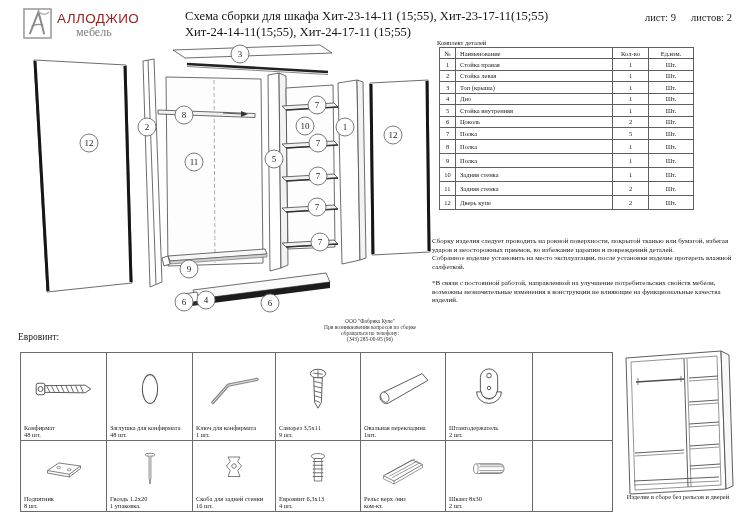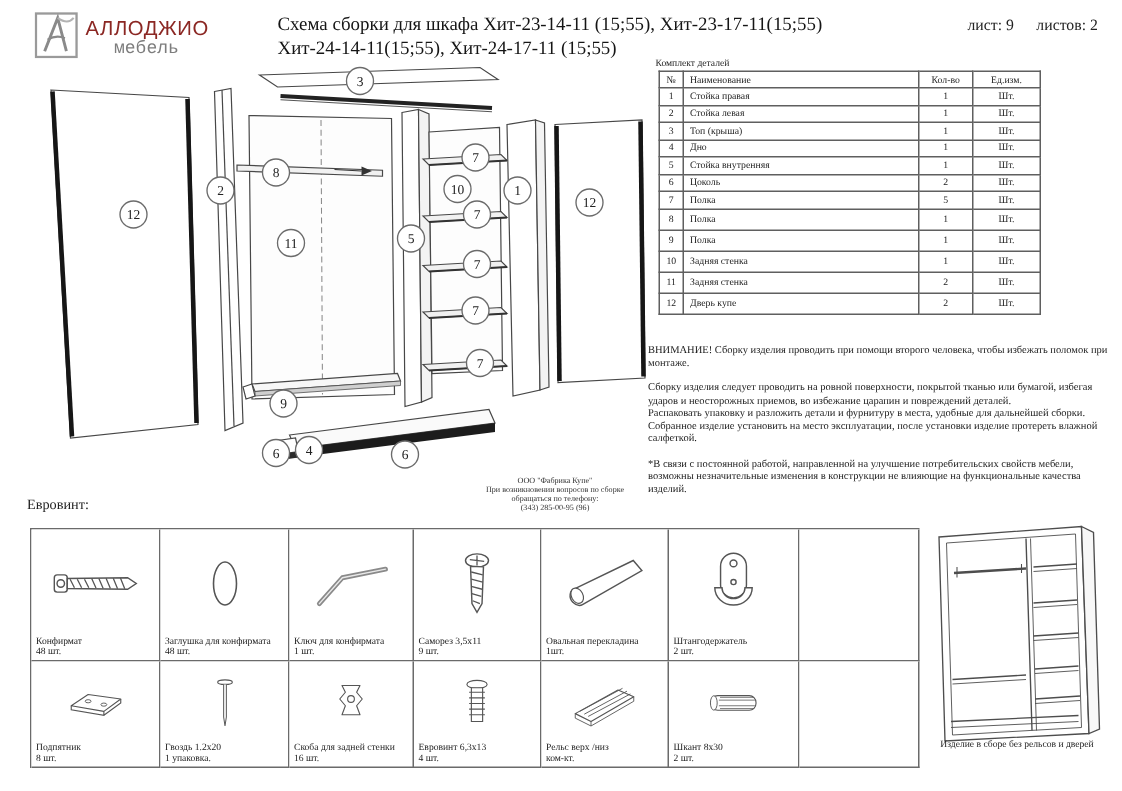--- a/index.html
+++ b/index.html
@@ -4,21 +4,21 @@
 <style>
   html,body{margin:0;padding:0}
   body{
     width:748px;height:527px;position:relative;background:#fff;
     font-family:"Liberation Serif",serif;color:#1d1d1d;overflow:hidden;
   }
   
   .logo-mark{position:absolute;left:23px;top:8px;width:29px;height:31px}
   .logo-name{position:absolute;left:57px;top:11px;font-family:"Liberation Sans",sans-serif;
     font-weight:normal;font-size:13.5px;color:#8b2723;letter-spacing:.4px}
-  .logo-sub{position:absolute;left:76px;top:25px;font-family:Liberation Mono, monospace;
+  .logo-sub{position:absolute;left:76px;top:25px;font-family:Liberation Serif, serif;
     font-size:12px;color:#7d7d7d}
   .doc-title{position:absolute;left:185px;top:9px;width:380px;font-size:12.6px;line-height:15.5px;color:#151515}
   .sheet-info{position:absolute;left:645px;top:12px;font-size:10.5px;display:flex;gap:15px;color:#222}
   
   .exploded{position:absolute;left:15px;top:44px}
   #callout-layer text{font-size:9px;font-family:"Liberation Serif",serif;fill:#222}
   .company-note{position:absolute;left:300px;top:318px;width:140px;text-align:center;
     font-size:5.4px;line-height:6px;color:#333}
   
   .parts-title{position:absolute;left:437px;top:39px;font-size:6.4px;color:#222}
@@ -380,25 +380,23 @@
       <tr>
         <td>12</td>
         <td>Дверь купе</td>
         <td>2</td>
         <td>Шт.</td>
       </tr>
     </tbody>
 </table>
 
 <div class="notes">
-  <div>ВНИМАНИЕ! Сборку изделия проводить при помощи второго человека, чтобы избежать поломок при монтаже.</div>
   <div class="gap"></div>
   <div>
       <div>Сборку изделия следует проводить на ровной поверхности, покрытой тканью или бумагой, избегая ударов и неосторожных приемов, во избежание царапин и повреждений деталей.</div>
-      <div>Распаковать упаковку и разложить детали и фурнитуру в места, удобные для дальнейшей сборки.</div>
       <div>Собранное изделие установить на место эксплуатации, после установки изделие протереть влажной салфеткой.</div>
     </div>
   <div class="gap"></div>
   <div>*В связи с постоянной работой, направленной на улучшение потребительских свойств мебели, возможны незначительные изменения в конструкции не влияющие на функциональные качества изделий.</div>
 </div>
 
 <div class="fittings-label">Евровинт:</div>
 <div class="fittings">
     <div class="fit-cell fit-row1">
       <div class="fit-icon-wrap">

